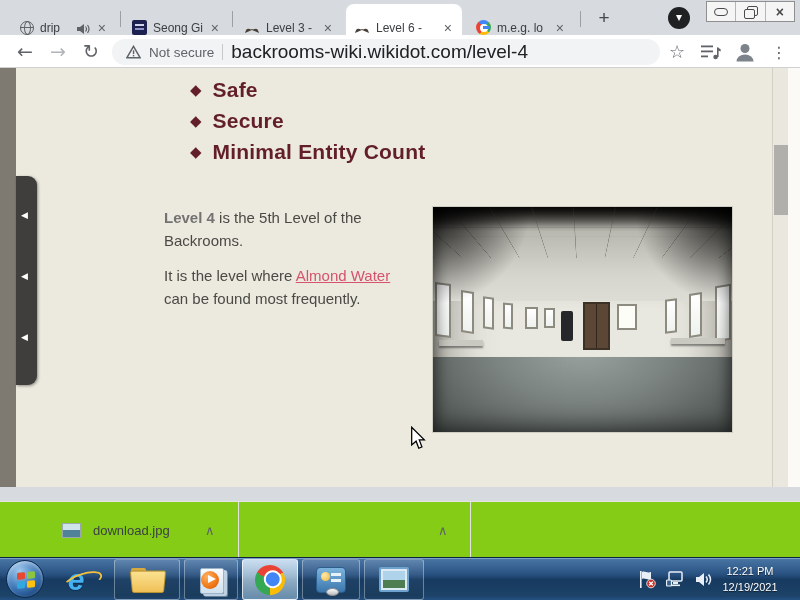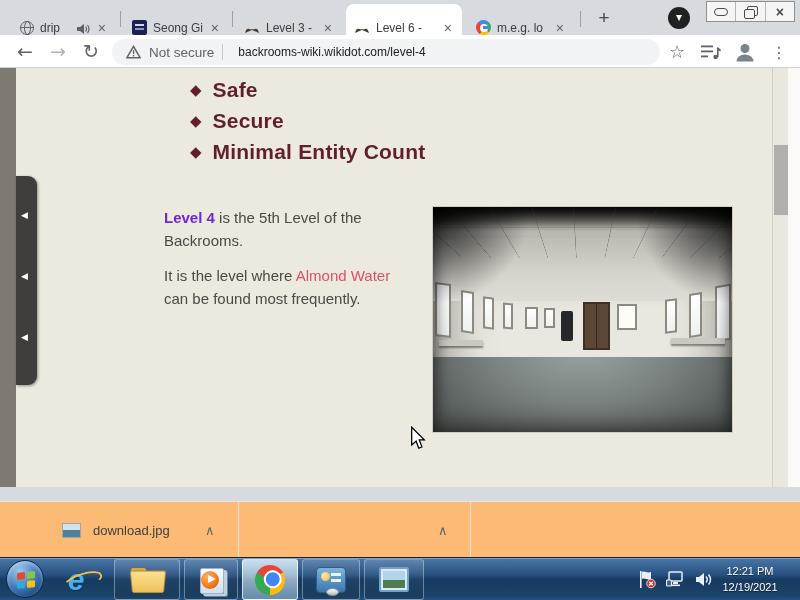--- a/index.html
+++ b/index.html
@@ -46,39 +46,39 @@
 
   
   .toolbar { position:absolute; left:0; top:35px; width:800px; height:33px; background:#fff;
       border-bottom:1px solid #cfd1d4; }
   .nav-ic { position:absolute; top:4px; width:26px; height:26px; text-align:center;
       font-size:19px; line-height:25px; color:#5f6368; font-family:"DejaVu Sans",sans-serif; }
   .omnibox { position:absolute; left:112px; top:4px; width:548px; height:26px; border-radius:13px;
       background:#f1f3f4; display:flex; align-items:center; padding:0 14px; gap:8px; }
   .omni-sec { font-size:13.5px; color:#5f6368; white-space:nowrap; }
   .omni-div { width:1px; height:16px; background:#c6c8ca; }
-  .omni-url { font-size:12px; color:#202124; white-space:nowrap;margin-left:7px; }
+  .omni-url { font-size:19px; color:#202124; white-space:nowrap; }
   .tb-right { position:absolute; top:4px; width:26px; height:26px; display:flex; align-items:center; justify-content:center; }
   .star-g { font-size:18px; color:#5f6368; }
   .dots-g { font-size:16px; color:#5f6368; font-family:"DejaVu Sans",sans-serif; }
 
   
   .page { position:absolute; left:0; top:68px; width:800px; height:419px; background:#ece9df; overflow:hidden; }
   .margin-strip { position:absolute; left:0; top:0; width:16px; height:419px; background:#7e7971; }
   .side-tab { position:absolute; left:16px; top:108px; width:21px; height:209px; background:#3f3e3c;
       border-radius:0 9px 9px 0; box-shadow:1px 1px 3px rgba(0,0,0,.4); }
   .side-arrow { position:absolute; left:5px; color:#fff; font-size:9px; font-family:"DejaVu Sans",sans-serif; }
 
   .bullet-row { position:absolute; left:190px; display:flex; align-items:center; gap:11px; }
   .bullet-d { color:#621f29; font-size:15px; font-family:"DejaVu Sans",sans-serif; }
   .bullet-t { color:#621f29; font-size:21px; font-weight:bold; letter-spacing:.2px; }
 
   .para { position:absolute; left:164px; width:242px; font-size:15px; line-height:23px; color:#4a4a45; }
-  .para b { color:#6d28d9; }
-  .wiki-link { color:#d5536b; }
+  .para b { color:#737373; }
+  .wiki-link { color:#d5536b;text-decoration:underline; }
   .desc-h { position:absolute; left:164px; top:265px; font-family:"DejaVu Sans Mono",monospace;
       font-size:26px; font-weight:bold; color:#2c2c28; letter-spacing:1px; }
 
   
   .photo { position:absolute; left:432px; top:138px; width:301px; height:227px; background:#14130f;
       border:1px solid #cfccc2; overflow:hidden; }
   .ph-ceiling { position:absolute; left:0; top:0; width:100%; height:94px; overflow:hidden;
       background:linear-gradient(#23221e, #b9b8b0 26%, #d6d5cd 72%, #deddd5); }
   .ph-grid { position:absolute; left:-70px; right:-70px; top:0; height:94px;
       background:repeating-linear-gradient(90deg, rgba(105,105,98,.55) 0 1px, transparent 1px 42px),
@@ -103,21 +103,21 @@
   .caption { position:absolute; left:432px; top:365px; width:301px; height:34px; background:#f4f1e7;
       border:1px solid #cfccc2; border-top:none; font-size:12.5px; font-weight:bold; color:#2a2a26;
       text-align:center; padding-top:3px; line-height:15px; }
   .vscroll { position:absolute; left:772px; top:0; width:16px; height:419px; background:#eae7df; border-left:1px solid #d2cfc7; }
   .vthumb { position:absolute; left:1px; top:77px; width:14px; height:70px; background:#b1afab; }
   .vedge { position:absolute; left:788px; top:0; width:12px; height:419px; background:#fbfaf6; }
 
   .cursor { position:absolute; left:410px; top:358px; }
 
   
-  .dlbar { position:absolute; left:0; top:501px; width:800px; height:56px; background:#fdba74; border-top:1px solid #e4e4e4; }
+  .dlbar { position:absolute; left:0; top:501px; width:800px; height:56px; background:#84cc16; border-top:1px solid #e4e4e4; }
   .dl-item { position:absolute; top:0; height:56px; display:flex; align-items:center; gap:12px; }
   .dl-icon { width:19px; height:15px; border:1px solid #9aa7ad; background:linear-gradient(#cfe3ea 0 45%, #518199 45%); }
   .dl-name { font-size:13px; color:#3c4043; }
   .dl-chev { font-size:13px; color:#5f6368; font-family:"DejaVu Sans",sans-serif; }
   .dl-sep { position:absolute; top:0; width:1px; height:56px; background:#e2e2e2; }
 
   
   .taskbar { position:absolute; left:0; top:557px; width:800px; height:43px;
       background:linear-gradient(#4a77a6, #27507f 40%, #163a60 52%, #1d4368 90%, #245083);
       border-top:1px solid #0d2440; box-shadow:inset 0 1px 0 rgba(160,195,230,.55); }

